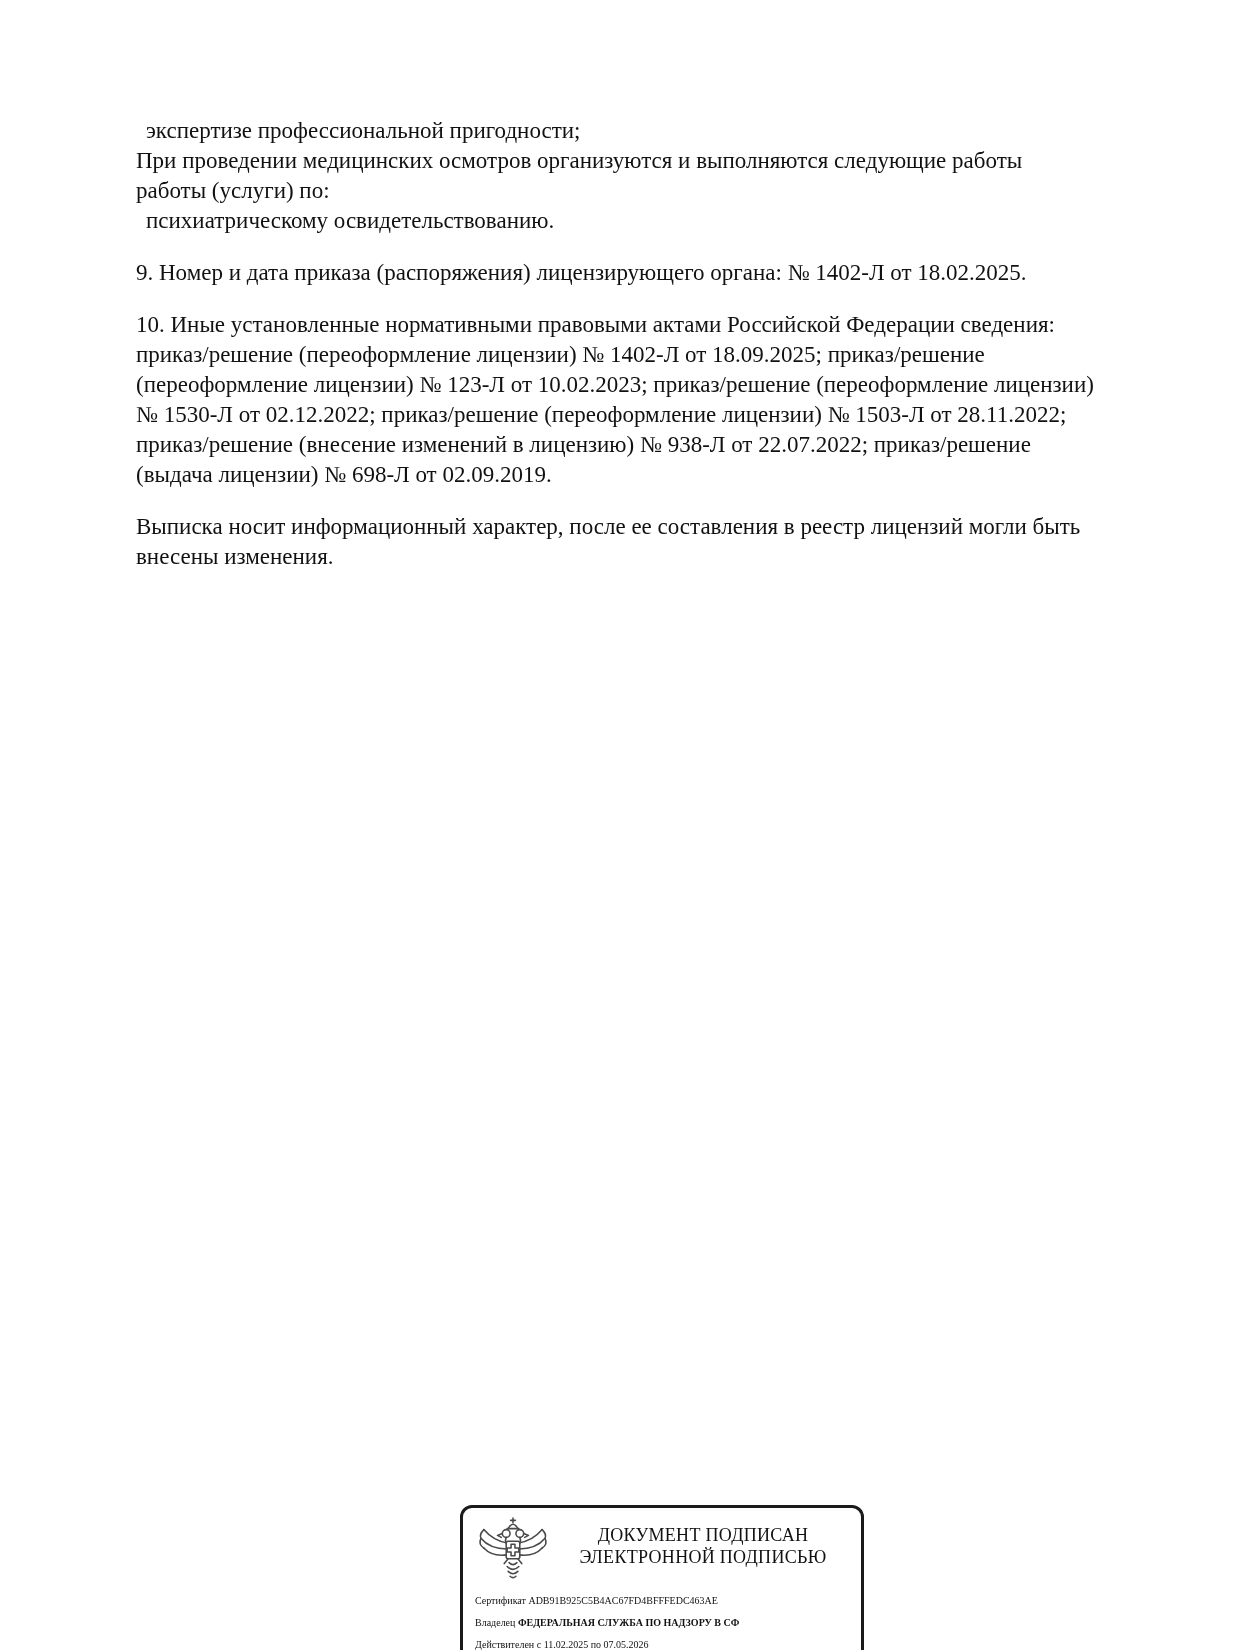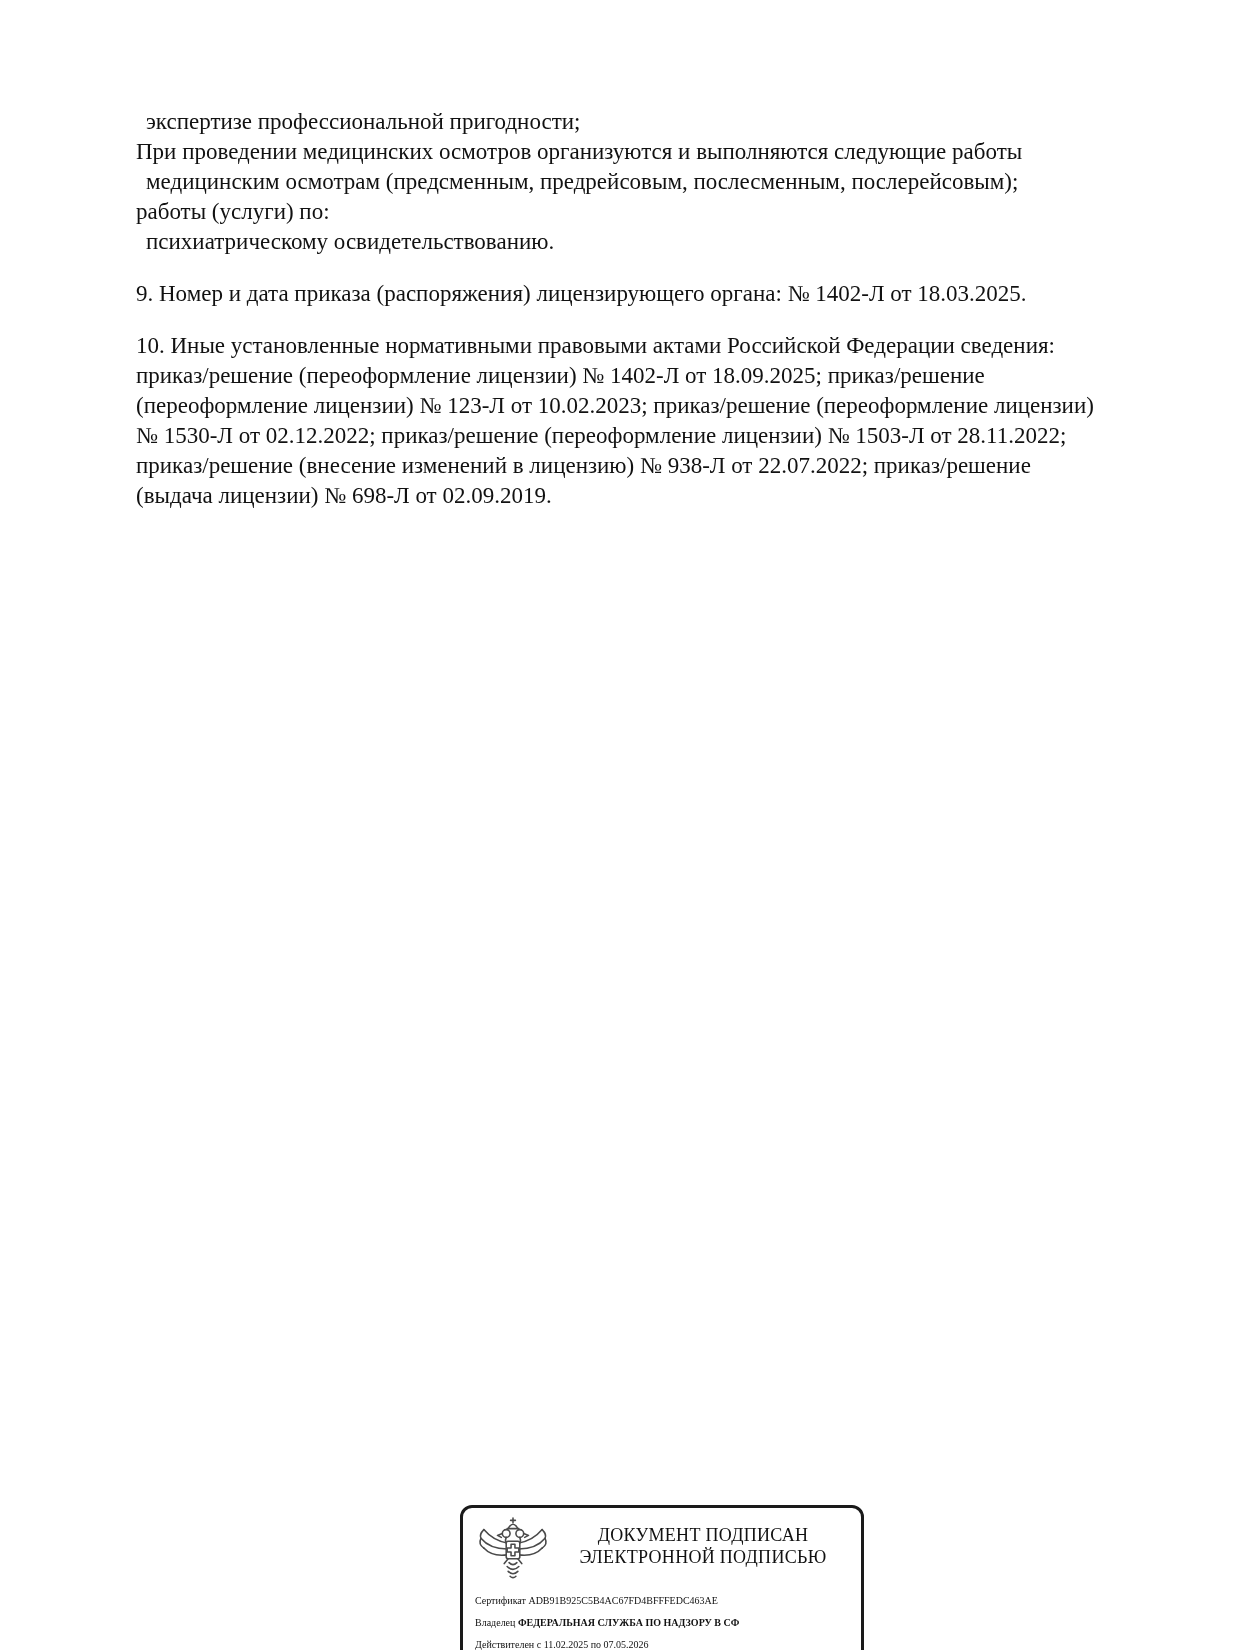--- a/index.html
+++ b/index.html
@@ -7,21 +7,21 @@
   html,body { background:#ffffff; }
   body {
     width:1240px; height:1650px;
     position:relative;
     font-family:"Liberation Serif","DejaVu Serif",serif;
     color:#111111;
     overflow:hidden;
   }
   .doc-text {
     position:absolute;
-    left:136px; top:107px;
+    left:136px; top:116px;
     font-size:23px;
     line-height:30px;
   }
   .para { margin:0; }
   .para + .para { margin-top:22px; }
   .line { white-space:pre; }
   .line.indent { padding-left:10px; }
 
   
   .stamp {
@@ -62,38 +62,41 @@
   .stamp-fields .owner-value { font-weight:bold; }
 </style>
 </head>
 <body>
 
 <div class="doc-text">
 
   <div class="para">
     <div class="line indent">экспертизе профессиональной пригодности;</div>
     <div class="line">При проведении медицинских осмотров организуются и выполняются следующие работы</div>
-    <div class="line indent">медицинским осмотрам (предсменным, предрейсовым, послесменным, послерейсовым);</div>
     <div class="line">работы (услуги) по:</div>
     <div class="line indent">психиатрическому освидетельствованию.</div>
   </div>
 
   <div class="para">
-    <div class="line">9. Номер и дата приказа (распоряжения) лицензирующего органа: № 1402-Л от 18.03.2025.</div>
+    <div class="line">9. Номер и дата приказа (распоряжения) лицензирующего органа: № 1402-Л от 18.02.2025.</div>
   </div>
 
   <div class="para">
     <div class="line">10. Иные установленные нормативными правовыми актами Российской Федерации сведения:</div>
     <div class="line">приказ/решение (переоформление лицензии) № 1402-Л от 18.09.2025; приказ/решение</div>
     <div class="line">(переоформление лицензии) № 123-Л от 10.02.2023; приказ/решение (переоформление лицензии)</div>
     <div class="line">№ 1530-Л от 02.12.2022; приказ/решение (переоформление лицензии) № 1503-Л от 28.11.2022;</div>
     <div class="line">приказ/решение (внесение изменений в лицензию) № 938-Л от 22.07.2022; приказ/решение</div>
     <div class="line">(выдача лицензии) № 698-Л от 02.09.2019.</div>
   </div>
 
+  <div class="para">
+    <div class="line">Выписка носит информационный характер, после ее составления в реестр лицензий могли быть</div>
+    <div class="line">внесены изменения.</div>
+  </div>
 
 </div>
 
 <div class="stamp">
   <div class="stamp-row">
     <div class="emblem-box">
       <svg viewBox="0 0 80 70" xmlns="http://www.w3.org/2000/svg" aria-hidden="true">
         <g stroke="#4a4a4a" fill="none" stroke-width="1.6" stroke-linecap="round" stroke-linejoin="round">
 
           <path d="M40 2 v5 M37.5 4.5 h5"></path>

